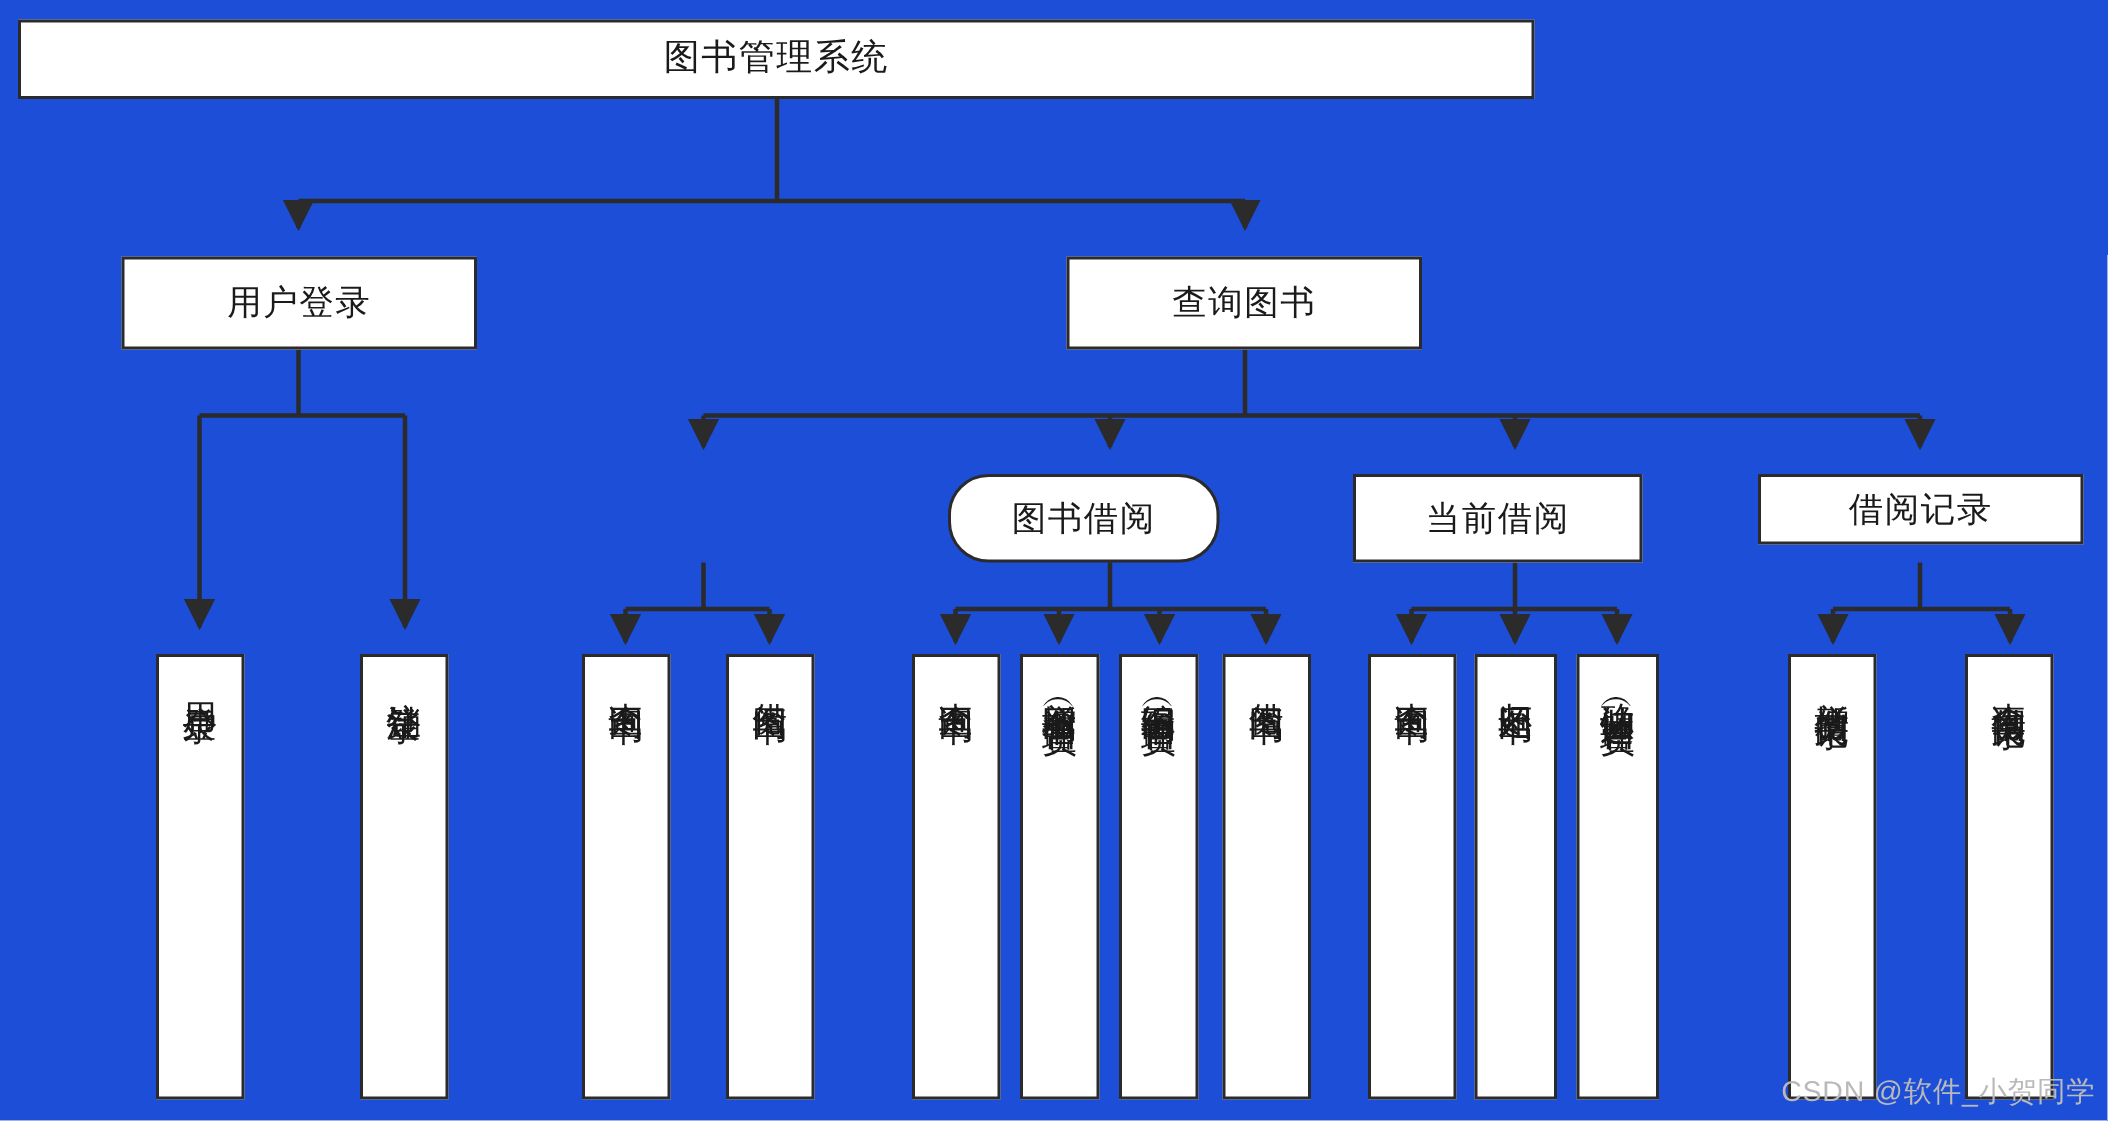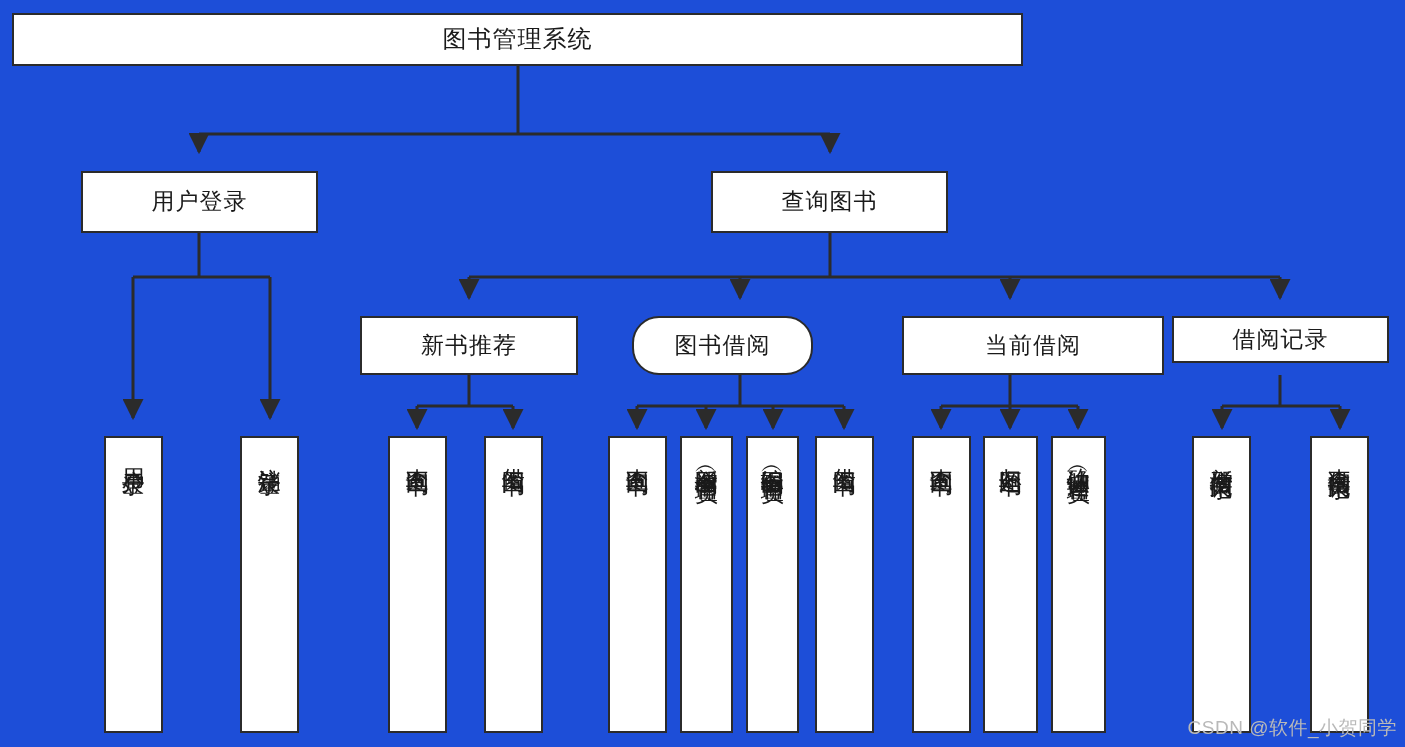--- a/index.html
+++ b/index.html
@@ -128,29 +128,26 @@
   </div>
 
   <div class="node horiz" style="left:81px; top:171px; width:237px; height:62px;">
     <span>用户登录</span>
   </div>
 
   <div class="node horiz" style="left:711px; top:171px; width:237px; height:62px;">
     <span>查询图书</span>
   </div>
 
-  <div class="node horiz" style="left:360px; top:316px; width:218px; height:59px;">
-    <span>新书推荐</span>
-  </div>
 
   <div class="node horiz" style="left:632px; top:316px; width:181px; height:59px;border-radius:27px;">
     <span>图书借阅</span>
   </div>
 
-  <div class="node horiz" style="left:902px; top:316px; width:262px; height:59px;">
+  <div class="node horiz" style="left:902px; top:316px; width:193px; height:59px;">
     <span>当前借阅</span>
   </div>
 
   <div class="node horiz" style="left:1172px; top:316px; width:217px; height:47px;">
     <span>借阅记录</span>
   </div>
 
   <div class="node vert" style="left:104px; top:436px; width:59px; height:297px;">
     <span class="vert-text">用户登录</span>
   </div>

